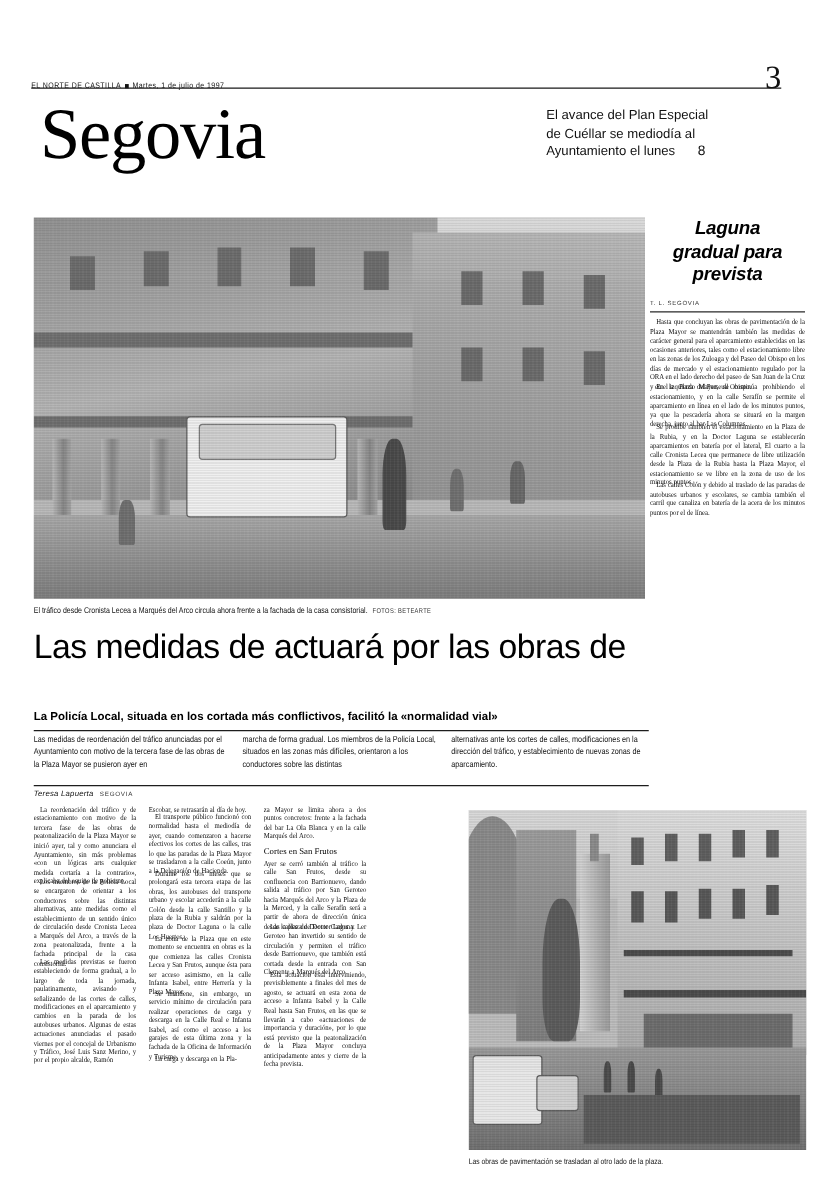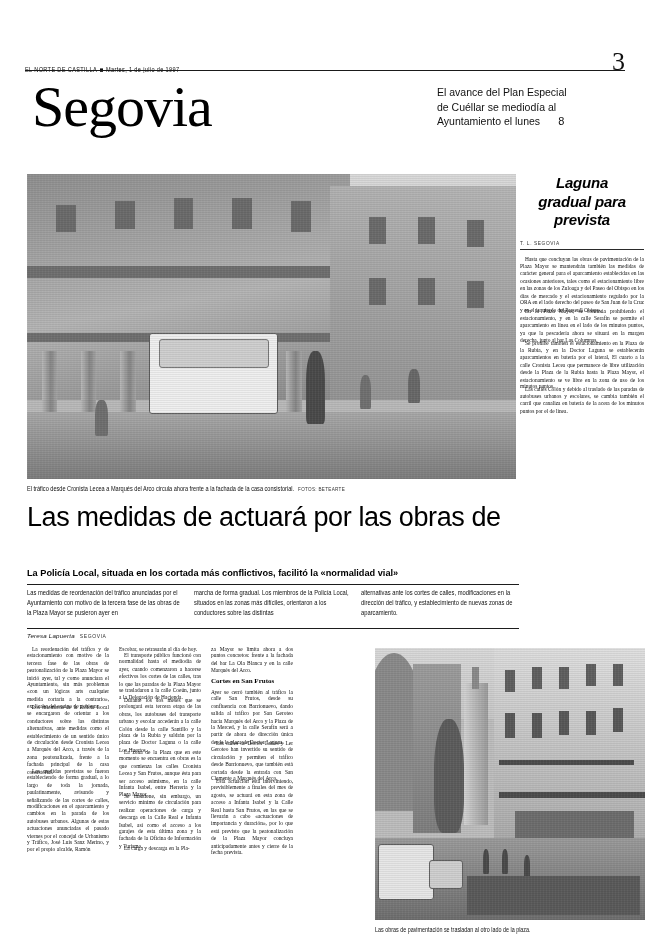--- a/index.html
+++ b/index.html
@@ -90,21 +90,21 @@
   .col p{
     margin:0;text-align:justify;text-indent:5px;
     font-family:"Liberation Serif",serif;
     font-size:5.4px;line-height:6.4px;color:#0d0d0d;
     transform:scaleY(1.12);transform-origin:left top;
     word-spacing:.2px;
   }
   .col p.noind{text-indent:0;}
   .col h3{
     margin:6px 0 3px 0;font-family:"Liberation Serif",serif;
-    font-weight:700;font-size:7px;line-height:8px;color:#000;
+    font-weight:400;font-size:7px;line-height:8px;color:#000;
   }
 
   
   .rail{position:absolute;left:520px;top:174px;width:124px;}
   .rail-h{
     font-family:"Liberation Sans",sans-serif;font-style:italic;font-weight:bold;
     font-size:15px;line-height:18.5px;text-align:center;color:#000;
     letter-spacing:-.2px;
   }
   .rail-by{margin-top:11px;font-size:4.8px;letter-spacing:.6px;color:#333;}

